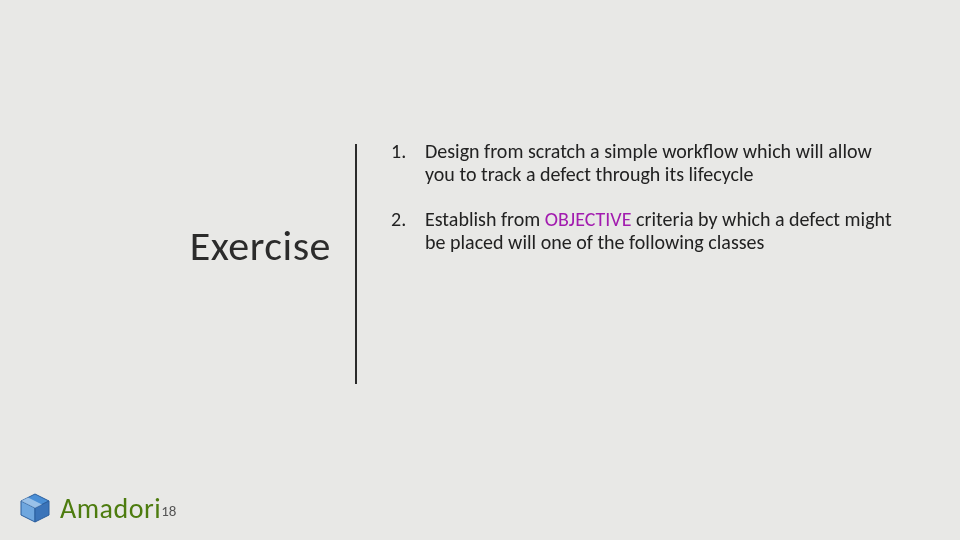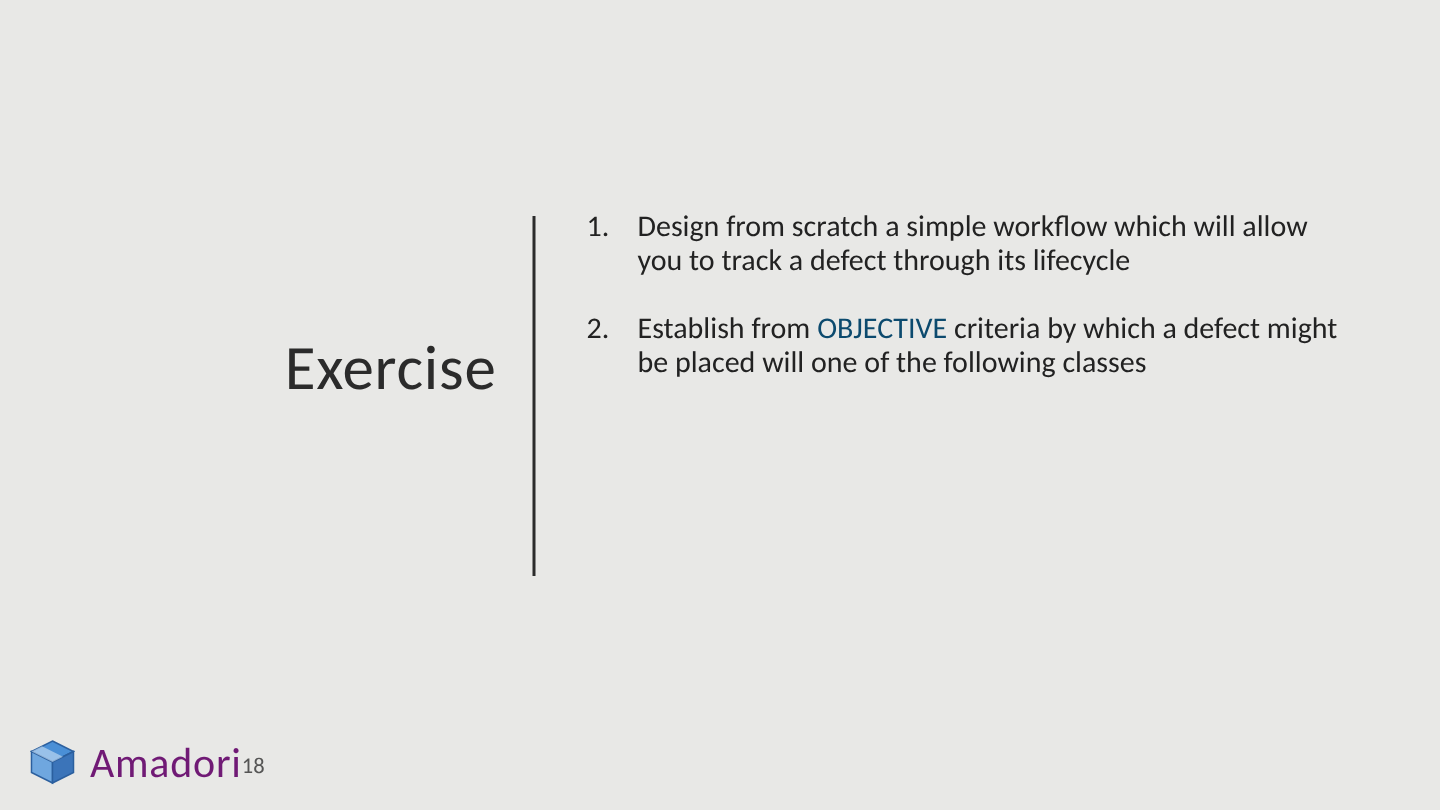--- a/index.html
+++ b/index.html
@@ -53,21 +53,21 @@
     font-size: 20px;
     line-height: 1.15;
   }
   .list-num {
     width: 40px;
     flex-shrink: 0;
     text-align: left;
     padding-left: 6px;
   }
   .list-body { flex: 1; }
-  .highlight { color: #0c4a6e; }
+  .highlight { color: #a21caf; }
   .sublist {
     margin-top: 10px;
     margin-left: 42px;
     font-size: 18px;
     line-height: 1.25;
   }
   .sublist .subline { margin-bottom: 0px; }
   .footer {
     position: absolute;
     bottom: 14px;
@@ -77,21 +77,21 @@
     align-items: flex-end;
     padding: 0 26px 0 18px;
   }
   .logo-wrap {
     display: flex;
     align-items: center;
     gap: 6px;
   }
   .logo-text {
     font-size: 28px;
-    color: #701a75;
+    color: #4d7c0f;
     letter-spacing: 0.5px;
     font-weight: 400;
   }
   .footer-mid {
     flex: 1;
     text-align: left;
     font-size: 10px;
     color: #444;
     padding-left: 250px;
     padding-bottom: 6px;

